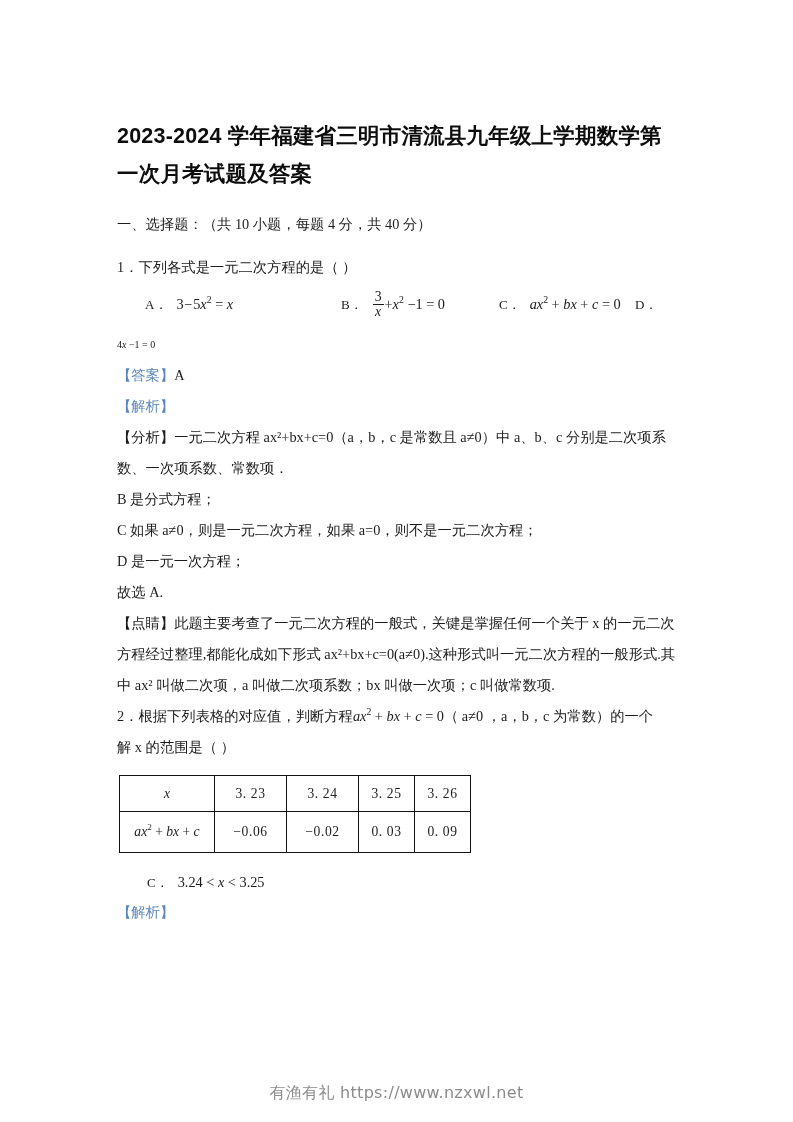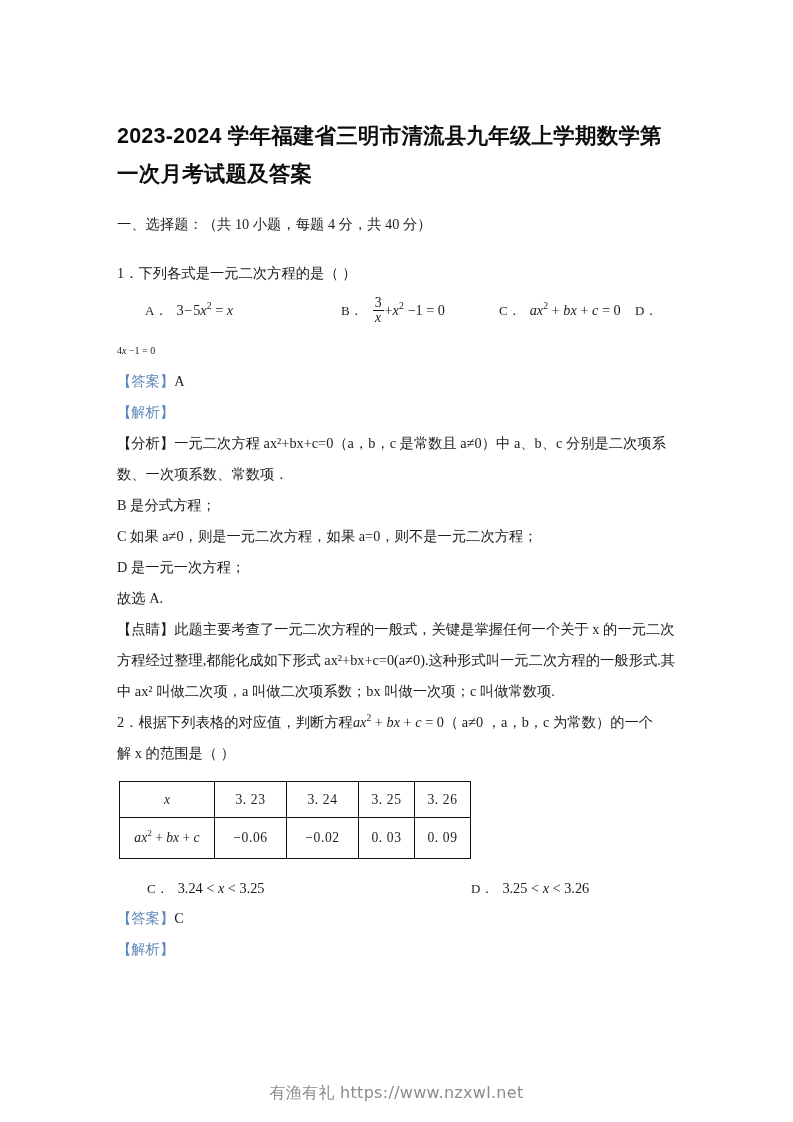--- a/index.html
+++ b/index.html
@@ -42,21 +42,21 @@
 
   
   .para {
     font-size: 14.3px;
     line-height: 31px;
     margin: 0;
     color: #1c1c1c;
     white-space: normal;
   }
 
-  .section-head { margin-bottom: 18px; }
+  .section-head { margin-bottom: 12px; }
 
   .blue {
     color: #5b86b8;
   }
   .ansval { color: #1c1c1c; }
 
   
   .mi {
     font-family: "Liberation Serif", "DejaVu Serif", serif;
     font-style: italic;
@@ -231,28 +231,22 @@
         </tr>
       </tbody>
         </table>
     </div>
 
 
     <div class="opt-row q2opts">
       <span class="opt optL">
         <span class="lbl">C．</span><span class="mi"><span class="mn">3.24 &lt; </span>x<span class="mn"> &lt; 3.25</span></span>
       </span>
-      <span class="opt optR">
-        <span class="lbl">D．</span><span class="mi"><span class="mn">3.25 &lt; </span>x<span class="mn"> &lt; 3.26</span></span>
-      </span>
-    </div>
-
-    <p class="para">
-      <span class="blue">【答案】</span><span class="ansval">C</span>
-    </p>
+    </div>
+
 
     <p class="para">
       <span class="blue">【解析】</span>
     </p>
 
   </div>
 
   <div class="footer">
     <span>有渔有礼</span>
     <span class="site">https://www.nzxwl.net</span>

